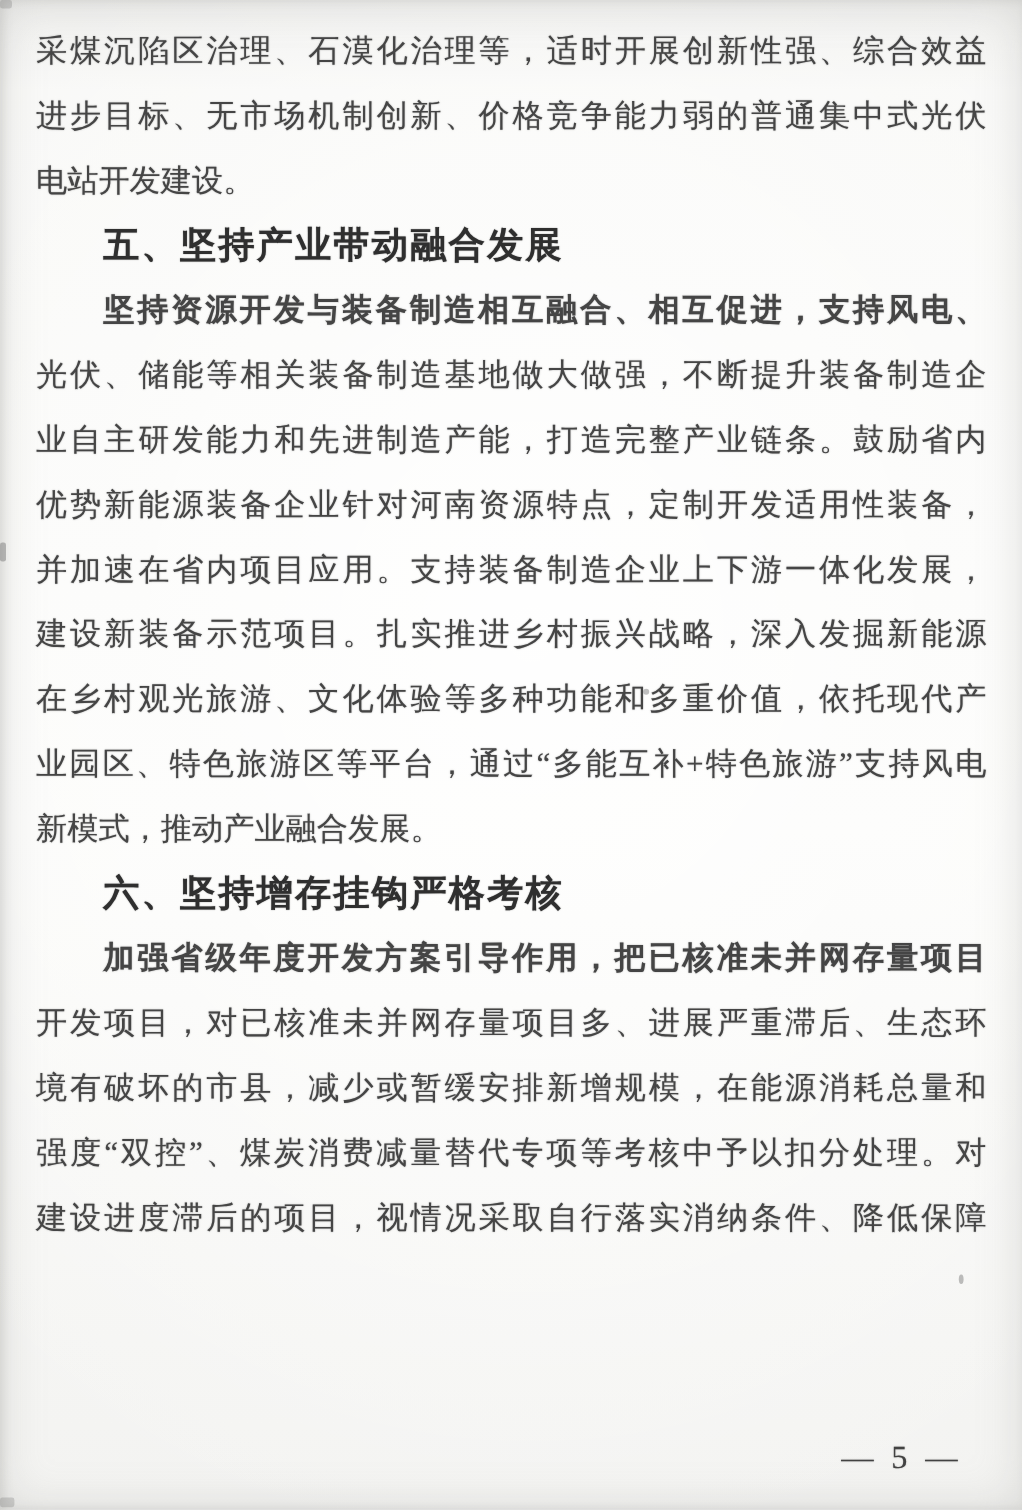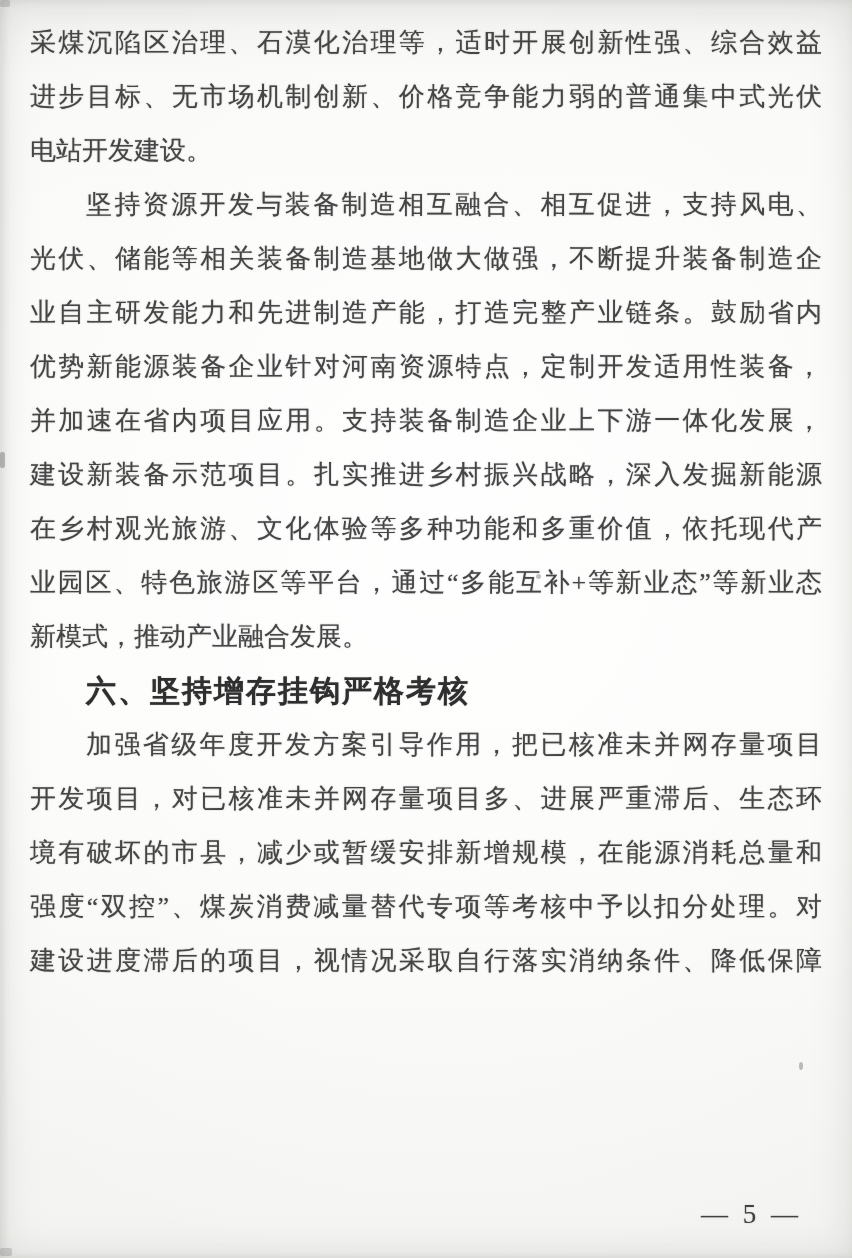--- a/index.html
+++ b/index.html
@@ -37,20 +37,21 @@
     white-space: nowrap;
   }
   .line.fill {
     white-space: normal;
     text-align: justify;
     text-align-last: justify;
     text-justify: inter-character;
   }
   .line.indent {
     text-indent: 56px;
+    font-weight: bold;
   }
   .line.heading {
     font-size: 30px;
     font-weight: 700;
     color: #2f2f2f;
     text-shadow: 0 0 1px rgba(40,40,40,0.65);
     letter-spacing: 2px;
   }
   .page-number {
     position: absolute;
@@ -75,28 +76,29 @@
   .speck.s5 { left: 0px;   top: 1248px; width: 12px; height: 8px; border-radius: 2px; opacity: .6; }
 </style>
 </head>
 <body>
 
 <div class="page">
   <div class="text-block">
       <div class="line body fill">采煤沉陷区治理、石漠化治理等，适时开展创新性强、综合效益</div>
       <div class="line body fill">进步目标、无市场机制创新、价格竞争能力弱的普通集中式光伏</div>
       <div class="line body">电站开发建设。</div>
+      <div class="line heading indent">五、坚持产业带动融合发展</div>
       <div class="line body indent fill">坚持资源开发与装备制造相互融合、相互促进，支持风电、</div>
       <div class="line body fill">光伏、储能等相关装备制造基地做大做强，不断提升装备制造企</div>
       <div class="line body fill">业自主研发能力和先进制造产能，打造完整产业链条。鼓励省内</div>
       <div class="line body fill">优势新能源装备企业针对河南资源特点，定制开发适用性装备，</div>
       <div class="line body fill">并加速在省内项目应用。支持装备制造企业上下游一体化发展，</div>
       <div class="line body fill">建设新装备示范项目。扎实推进乡村振兴战略，深入发掘新能源</div>
       <div class="line body fill">在乡村观光旅游、文化体验等多种功能和多重价值，依托现代产</div>
-      <div class="line body fill">业园区、特色旅游区等平台，通过“多能互补+等新业态”等新业态</div>
+      <div class="line body fill">业园区、特色旅游区等平台，通过“多能互补+特色旅游”支持风电</div>
       <div class="line body">新模式，推动产业融合发展。</div>
       <div class="line heading indent">六、坚持增存挂钩严格考核</div>
       <div class="line body indent fill">加强省级年度开发方案引导作用，把已核准未并网存量项目</div>
       <div class="line body fill">开发项目，对已核准未并网存量项目多、进展严重滞后、生态环</div>
       <div class="line body fill">境有破坏的市县，减少或暂缓安排新增规模，在能源消耗总量和</div>
       <div class="line body fill">强度“双控”、煤炭消费减量替代专项等考核中予以扣分处理。对</div>
       <div class="line body fill">建设进度滞后的项目，视情况采取自行落实消纳条件、降低保障</div>
     </div>
   <div class="page-number">— 5 —</div>
   <div class="speck s1"></div>

